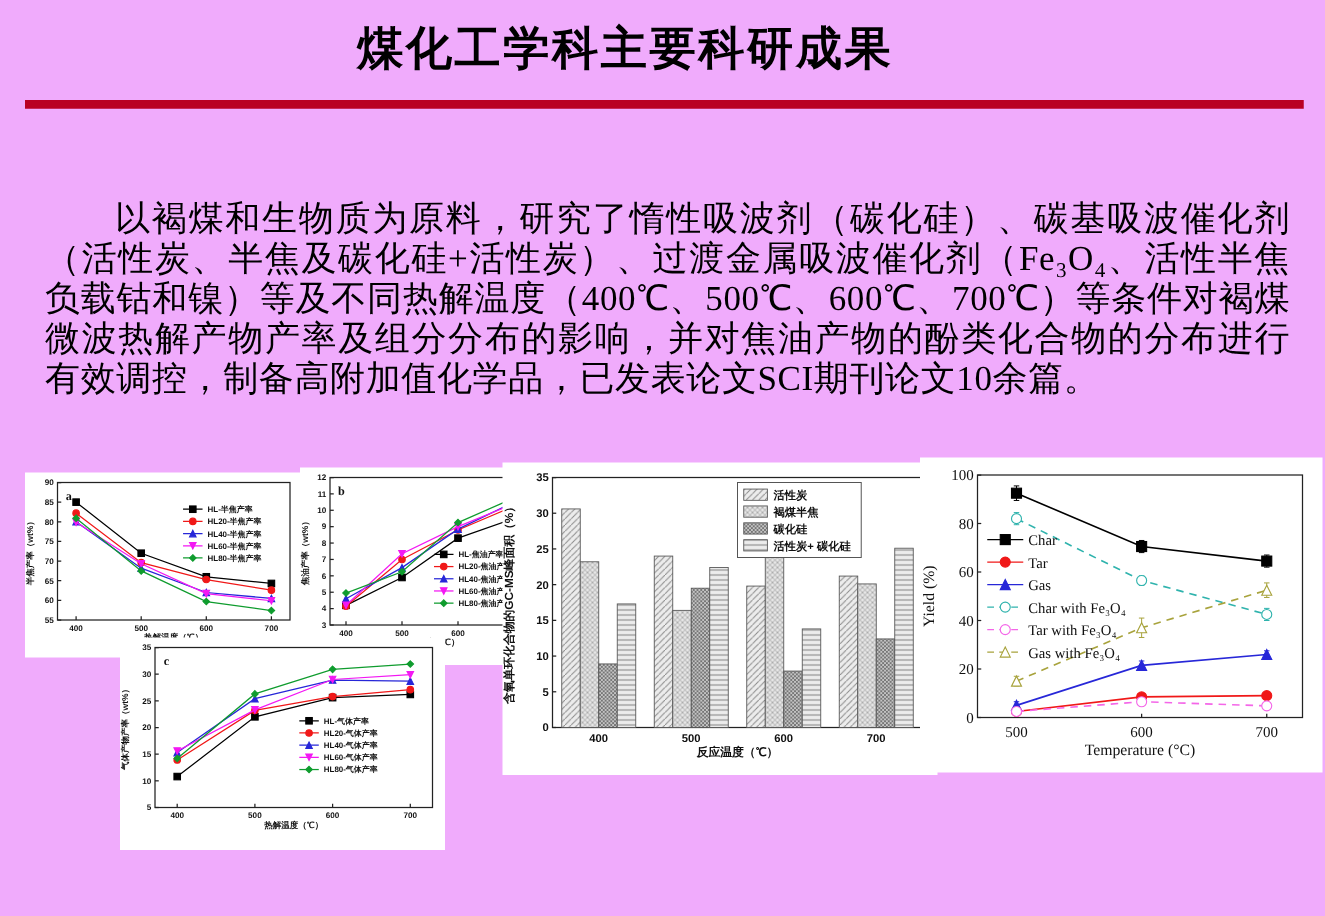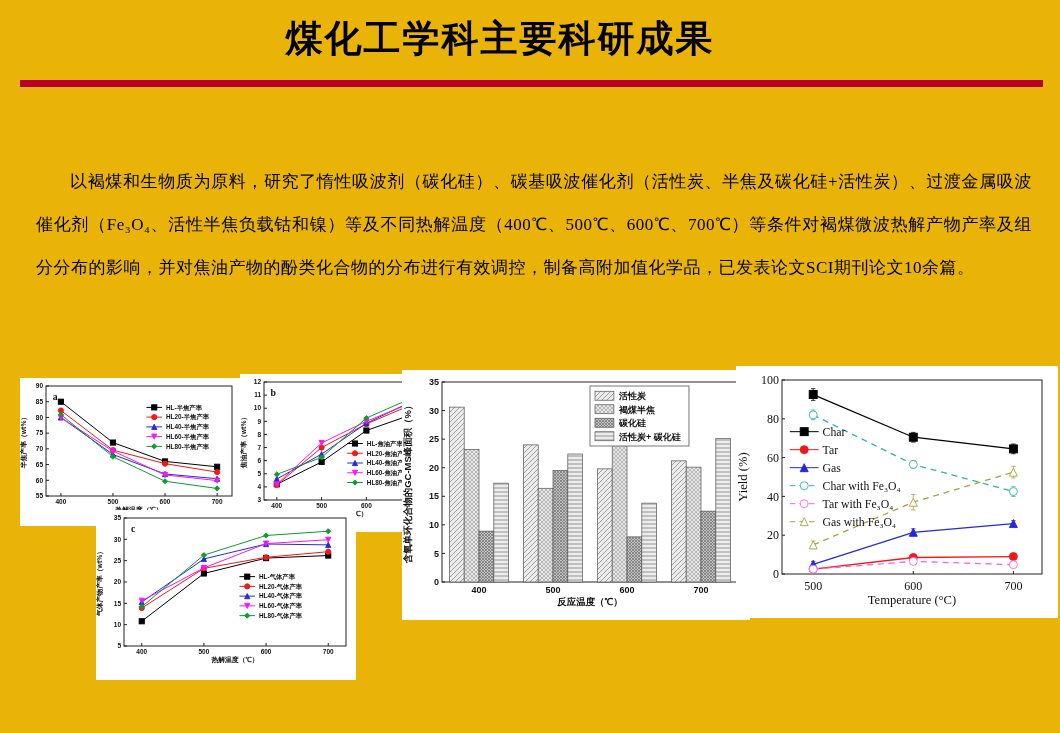--- a/index.html
+++ b/index.html
@@ -1,24 +1,24 @@
 <!DOCTYPE html>
 <html><head>
 <meta charset="utf-8">
 <style>
   html,body{margin:0;padding:0;background:#fff;}
-  .slide{position:relative;width:1060px;height:733px;background:#eab308;overflow:hidden;
+  .slide{position:relative;width:1060px;height:733px;background:#f0abfc;overflow:hidden;
          font-family:"Liberation Sans",sans-serif;color:#000;}
   .page-title{position:absolute;left:0;top:14px;width:1000px;margin:0;text-align:center;
               font-size:37px;font-weight:700;letter-spacing:2px;font-family:"Liberation Sans",sans-serif;}
   .red-rule{position:absolute;left:20px;top:80px;width:1023px;height:7px;background:#b90023;}
   .subtitle{position:absolute;left:135px;top:109px;font-size:20px;font-weight:700;
             font-family:"Liberation Sans",sans-serif;}
   .body-text{position:absolute;left:36px;top:160px;width:996px;margin:0;
-             font-family:"Liberation Serif",serif;font-size:17px;line-height:43px;
+             font-family:"Liberation Serif",serif;font-size:28px;line-height:32px;
              text-align:justify;text-indent:2em;letter-spacing:0.5px;}
   figure.chart{position:absolute;margin:0;padding:0;background:#fff;}
   #fig-a{left:20px;top:378px;width:220px;height:148px;}
   #fig-b{left:240px;top:374px;width:192px;height:158px;}
   #fig-c{left:96px;top:510px;width:260px;height:170px;}
   #fig-bar{left:402px;top:370px;width:348px;height:250px;}
   #fig-right{left:736px;top:366px;width:322px;height:252px;}
   svg text{user-select:none;}
 </style>
 </head>

